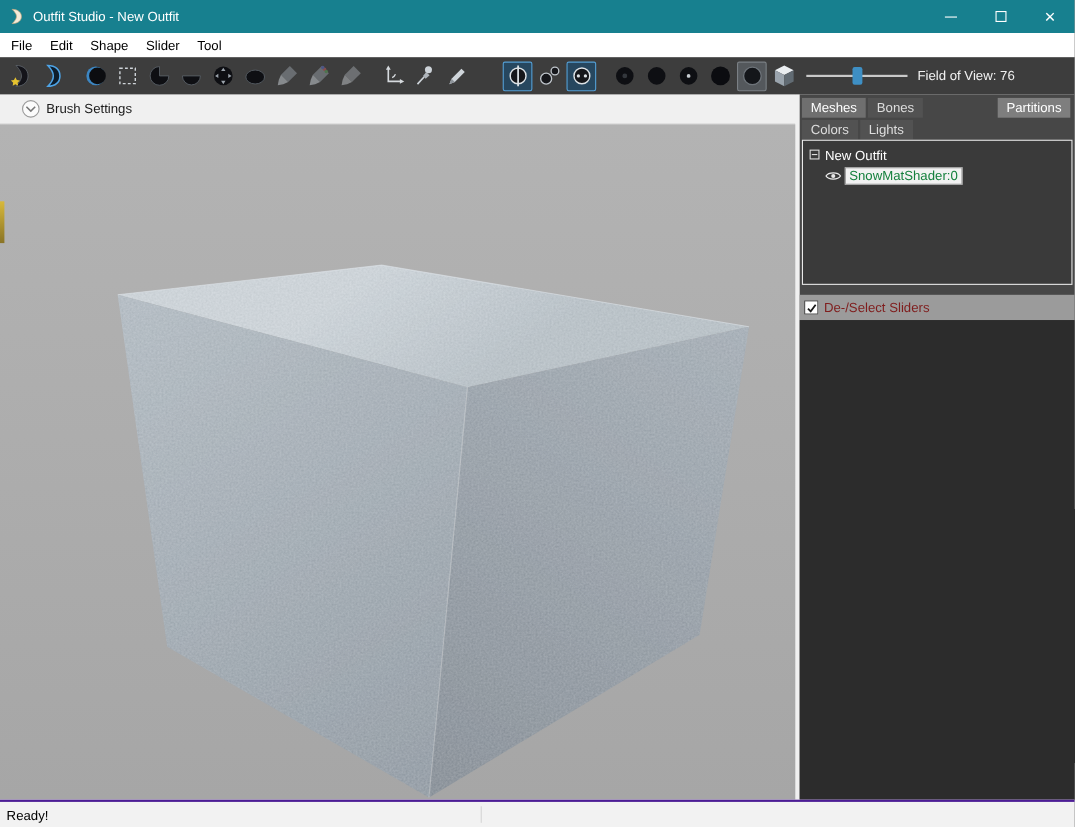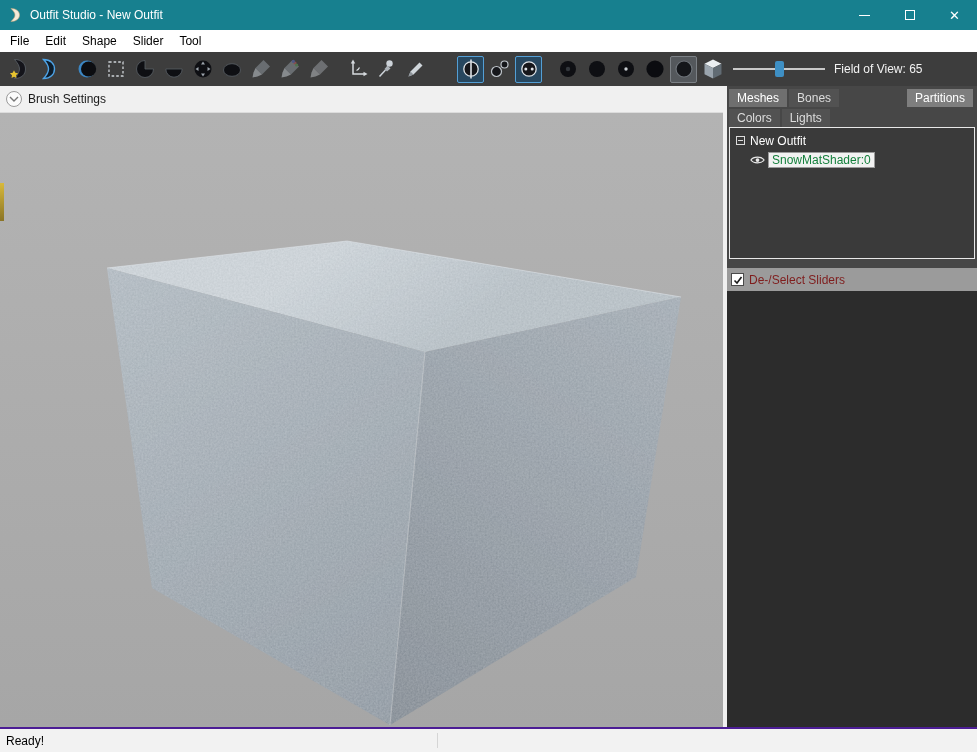--- a/index.html
+++ b/index.html
@@ -34,21 +34,21 @@
   .tool-sep.wide { width:26px; }
   .fov-wrap { display:flex; align-items:center; margin-left:6px; }
   .fov-slider { position:relative; width:92px; height:18px; margin-right:9px; }
   .fov-track { position:absolute; left:0; right:0; top:8px; height:2px; background:#c9c9c9; }
   .fov-thumb { position:absolute; left:42px; top:1px; width:9px; height:16px; background:#3e8fc4; border-radius:2px; }
   .fov-label { color:#f2f2f2; font-size:12px; white-space:nowrap; }
 
   
   .workarea { height:641px; display:flex; flex:0 0 auto; }
   .left-col { width:723px; display:flex; flex-direction:column; }
-  .brush-bar { height:27px; background:#f0f0f0; display:flex; align-items:center; padding-left:6px;
+  .brush-bar { height:27px; background:#f0f0f0; display:flex; align-items:center; padding-left:20px;
                border-bottom:1px solid #dcdcdc; }
   .chev-circle { width:16px; height:16px; border:1px solid #9a9a9a; border-radius:50%;
                  display:flex; align-items:center; justify-content:center; margin-right:6px; background:#fbfbfb; }
   .brush-label { font-size:12px; color:#1a1a1a; }
   .viewport { position:relative; flex:1; background:linear-gradient(#b3b3b3,#a6a6a6); overflow:hidden; }
   .viewport svg.cube { position:absolute; left:0; top:0; width:723px; height:614px; }
   .dock-sliver { position:absolute; left:0; top:70px; width:4px; height:38px;
                  background:linear-gradient(#d8b93a,#8a7426); }
 
   .divider-col { width:4px; background:#f0f0f0; }
@@ -257,21 +257,21 @@
             <path d="M2.5 5.8 L11 10.1 L11 20.5 L2.5 16.2 Z" fill="#9aa4ad"></path>
             <path d="M19.5 5.8 L11 10.1 L11 20.5 L19.5 16.2 Z" fill="#616b73"></path>
           </svg>
         </div>
       </div>
     <div class="fov-wrap">
       <div class="fov-slider">
         <div class="fov-track"></div>
         <div class="fov-thumb"></div>
       </div>
-      <span class="fov-label">Field of View: 65</span>
+      <span class="fov-label">Field of View: 76</span>
     </div>
   </div>
 
   <div class="workarea">
 
     <div class="left-col">
       <div class="brush-bar">
         <span class="chev-circle">
           <svg viewBox="0 0 10 6" width="10" height="6">
               <path d="M1 1 L5 5 L9 1" stroke="#777" fill="none" stroke-width="1.4"></path>

